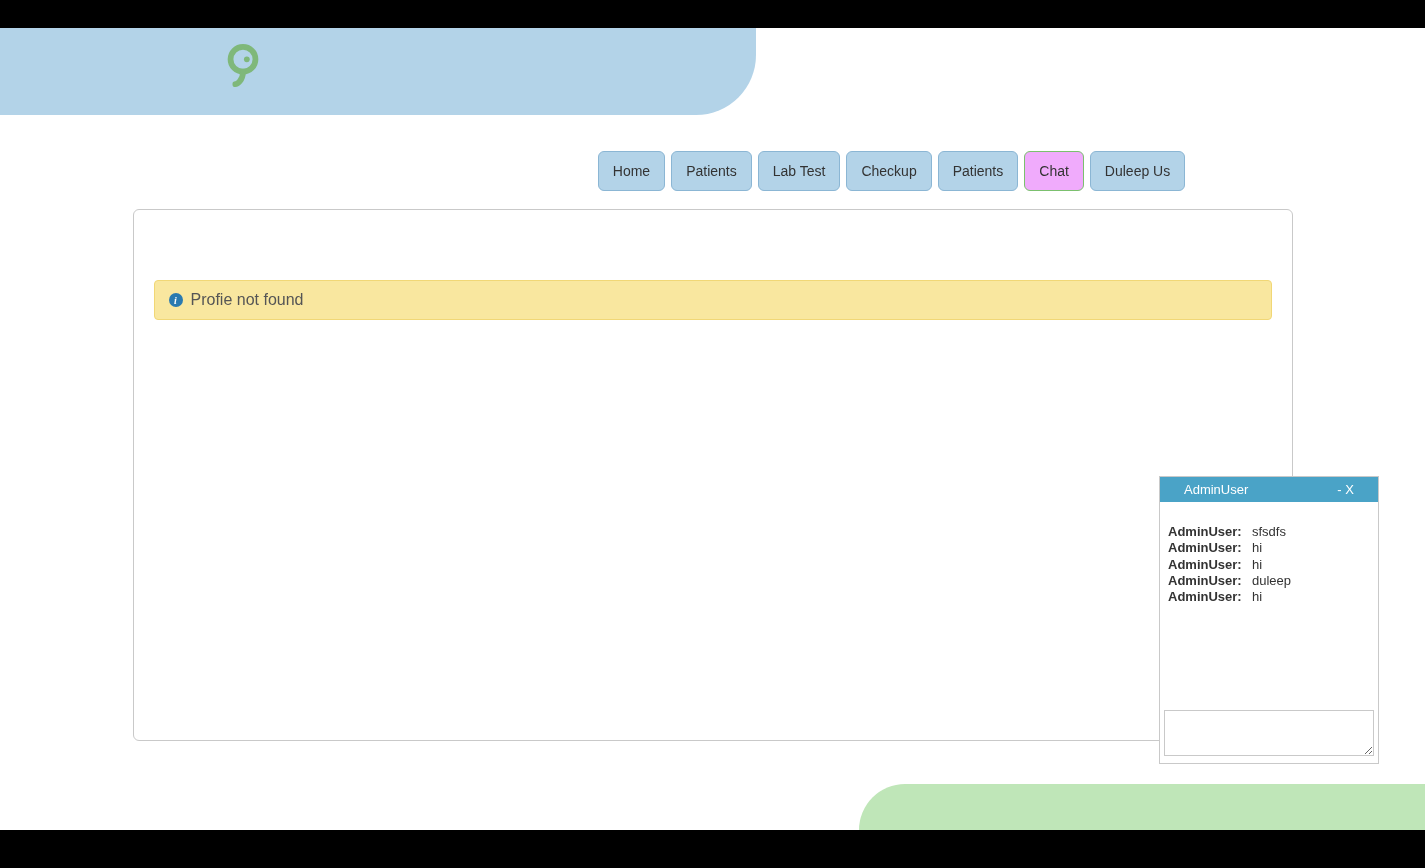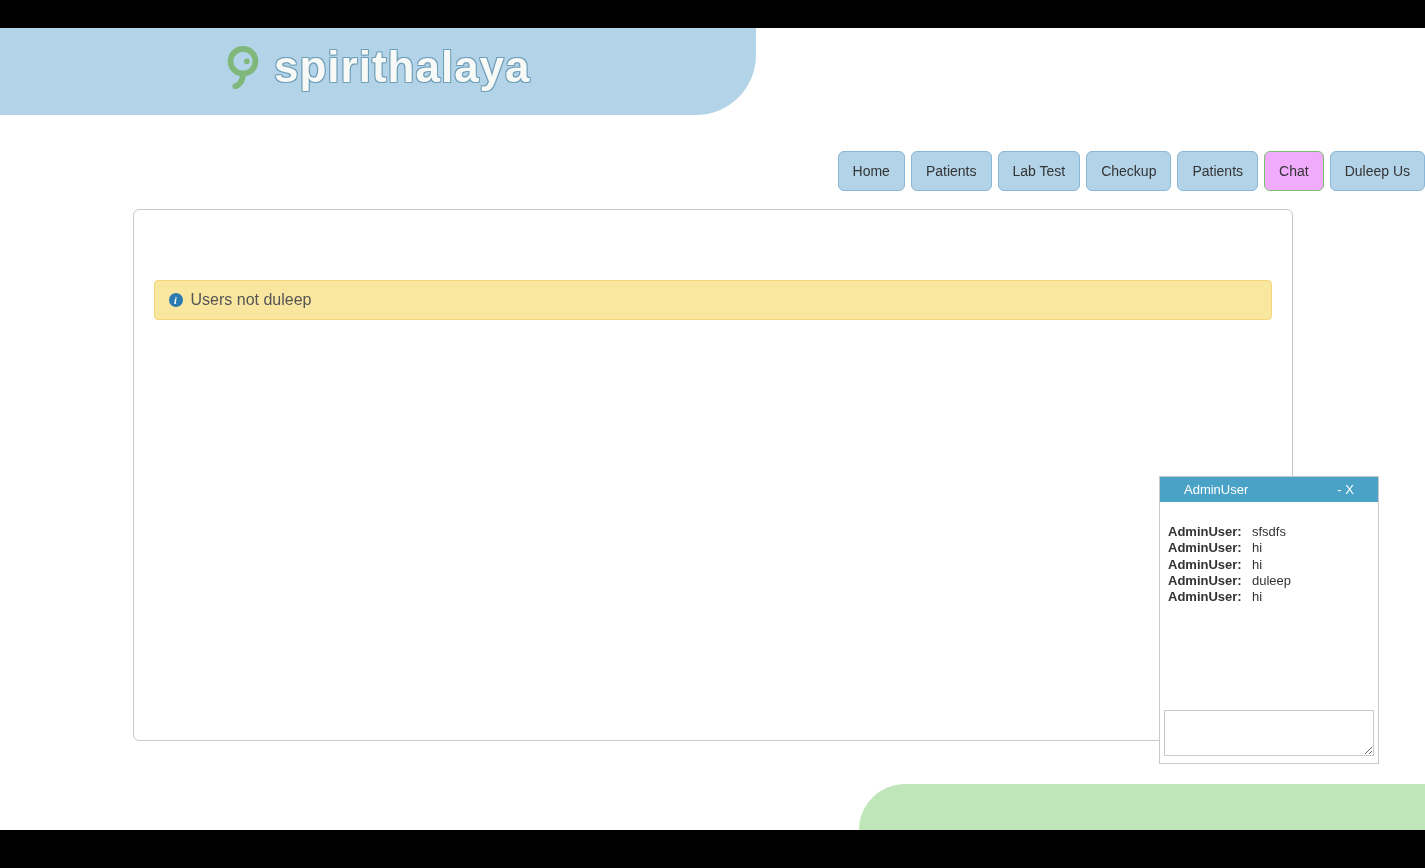--- a/index.html
+++ b/index.html
@@ -56,21 +56,21 @@
       right: 14px;
       text-align: right;
       font-size: 14px;
       line-height: 1.4;
     }
     .user-block a { color: #2a7ab0; text-decoration: underline; }
     .nav-wrap {
       width: 100%;
       padding-top: 36px;
       display: flex;
-      justify-content: flex-end;
+      justify-content: center;
       padding-left: 358px;
     }
     .nav-tabs {
       display: flex;
       gap: 6px;
     }
     .nav-tab {
       background: #b3d3e8;
       border: 1px solid #8bb6d4;
       border-radius: 6px;
@@ -186,40 +186,39 @@
 <div class="header-area">
   <div class="header-banner"></div>
   <div class="logo-wrap">
     <span class="logo-icon">
       <svg viewBox="0 0 48 48" width="46" height="46">
         <circle cx="24" cy="18" r="13" fill="none" stroke="#7fb87a" stroke-width="6"></circle>
         <path d="M24 31 C24 40 18 44 16 44" fill="none" stroke="#7fb87a" stroke-width="6" stroke-linecap="round"></path>
         <circle cx="28" cy="18" r="3" fill="#7fb87a"></circle>
       </svg>
     </span>
-    <span class="brand-text">spirithalaya</span>
   </div>
 </div>
 
 <div class="nav-wrap">
   <div class="nav-tabs">
     <div class="nav-tab">Home</div>
     <div class="nav-tab">Patients</div>
     <div class="nav-tab">Lab Test</div>
     <div class="nav-tab">Checkup</div>
     <div class="nav-tab">Patients</div>
     <div class="nav-tab active">Chat</div>
     <div class="nav-tab">Duleep Us</div>
   </div>
 </div>
 
 <div class="content-box">
   <div class="alert">
     <span class="info-icon">i</span>
-    <span>Users not duleep</span>
+    <span>Profie not found</span>
   </div>
 </div>
 
 <div class="chat-widget">
   <div class="chat-header">
     <span>AdminUser</span>
     <span class="chat-header-actions">
       <span>-</span>
       <span> </span>
       <span>X</span>

